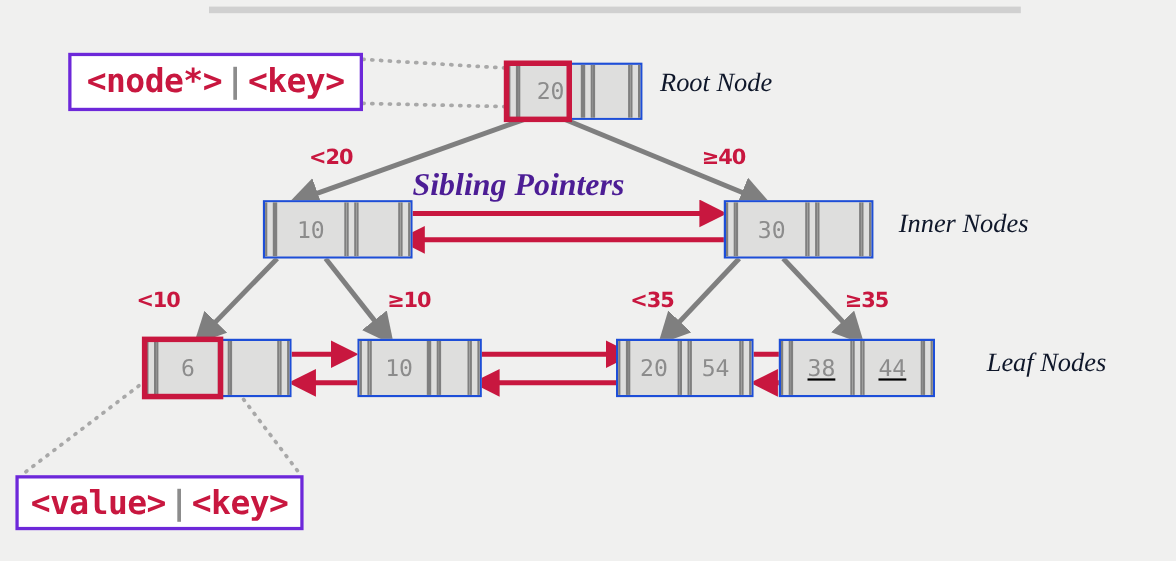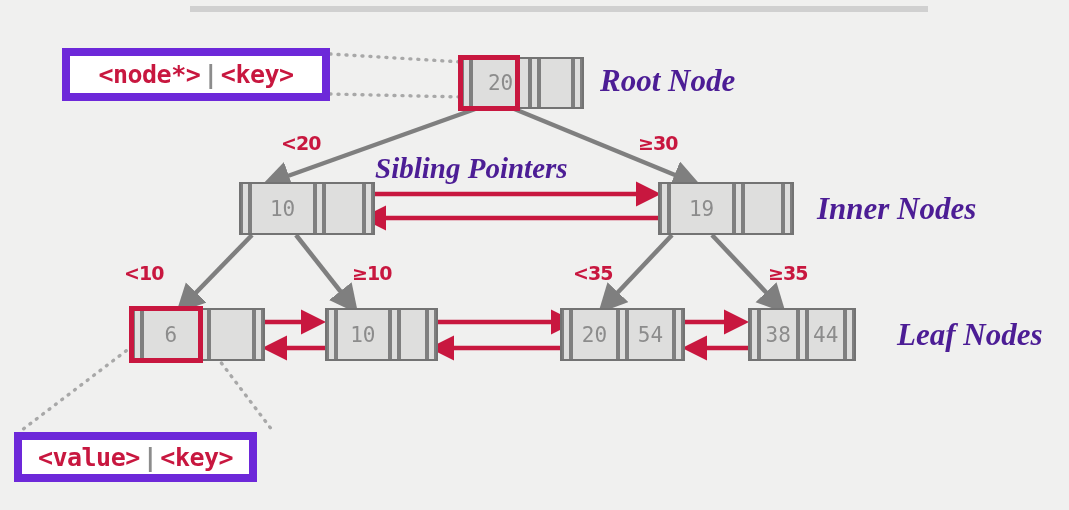--- a/index.html
+++ b/index.html
@@ -21,21 +21,21 @@
     top: 0;
     width: 1069px;
     height: 510px;
   }
 
   
   .node {
     position: absolute;
     display: flex;
     box-sizing: border-box;
-    border: 2px solid #737373;
+    border: 2px solid #1d4ed8;
     background: #dededd;
     z-index: 5;
   }
   .cell {
     box-sizing: border-box;
     display: flex;
     align-items: center;
     justify-content: center;
     font-family: "DejaVu Sans Mono", monospace;
     font-size: 21px;
@@ -58,42 +58,42 @@
     border: 5px solid #c8173f;
     z-index: 7;
     pointer-events: none;
   }
 
   
   .callout {
     position: absolute;
     box-sizing: border-box;
     background: #ffffff;
-    border: 8px solid #6d28d9;
+    border: 3px solid #6d28d9;
     display: flex;
     align-items: center;
     justify-content: center;
     z-index: 8;
     font-family: "DejaVu Sans Mono", monospace;
     font-weight: bold;
-    font-size: 25px;
+    font-size: 30px;
     letter-spacing: -0.5px;
     white-space: nowrap;
   }
   .callout .tok { color: #c8173f; }
   .callout .bar { color: #8c8c8c; padding: 0 3px; }
 
   
   .side-label {
     position: absolute;
     font-family: "Liberation Serif", serif;
-    font-weight: bold;
+    font-weight: normal;
     font-style: italic;
-    font-size: 31px;
-    color: #4c1d95;
+    font-size: 24px;
+    color: #0f172a;
     white-space: nowrap;
     z-index: 6;
   }
   .edge-label {
     position: absolute;
     font-family: "DejaVu Sans", sans-serif;
     font-weight: bold;
     font-size: 19px;
     color: #c8173f;
     white-space: nowrap;
@@ -181,35 +181,35 @@
 
   <div class="side-label" style="left:600px; top:63px;">Root Node</div>
 
   <div class="callout" style="left:62px; top:48px; width:268px; height:53px;">
     <span class="tok">&lt;node*&gt;</span>
     <span class="bar">|</span>
     <span class="tok">&lt;key&gt;</span>
   </div>
 
   <div class="edge-label" style="left:281px; top:132px;">&lt;20</div>
-  <div class="edge-label" style="left:638px; top:132px;">≥30</div>
+  <div class="edge-label" style="left:638px; top:132px;">≥40</div>
 
   <div class="sibling-title" style="left:375px; top:152px;">Sibling Pointers</div>
 
   <div class="node" style="left:239px; top:182px; width:136px; height:53px;">
     <div class="cell ptr"></div>
     <div class="cell key">10</div>
     <div class="cell ptr"></div>
     <div class="cell key"></div>
     <div class="cell ptr"></div>
   </div>
 
   <div class="node" style="left:658px; top:182px; width:136px; height:53px;">
     <div class="cell ptr"></div>
-    <div class="cell key">19</div>
+    <div class="cell key">30</div>
     <div class="cell ptr"></div>
     <div class="cell key"></div>
     <div class="cell ptr"></div>
   </div>
 
   <div class="side-label" style="left:817px; top:191px;">Inner Nodes</div>
 
   <div class="edge-label" style="left:124px; top:262px;">&lt;10</div>
   <div class="edge-label" style="left:352px; top:262px;">≥10</div>
   <div class="edge-label" style="left:573px; top:262px;">&lt;35</div>
@@ -233,29 +233,29 @@
   </div>
 
   <div class="node" style="left:560px; top:308px; width:125px; height:53px;">
     <div class="cell ptr"></div>
     <div class="cell key">20</div>
     <div class="cell ptr"></div>
     <div class="cell key">54</div>
     <div class="cell ptr"></div>
   </div>
 
-  <div class="node" style="left:748px; top:308px; width:108px; height:53px;">
+  <div class="node" style="left:708px; top:308px; width:142px; height:53px;text-decoration:underline;">
     <div class="cell ptr"></div>
     <div class="cell key">38</div>
     <div class="cell ptr"></div>
     <div class="cell key">44</div>
     <div class="cell ptr"></div>
   </div>
 
   <div class="side-label" style="left:897px; top:317px;">Leaf Nodes</div>
 
-  <div class="callout" style="left:14px; top:432px; width:243px; height:50px;">
+  <div class="callout" style="left:14px; top:432px; width:262px; height:50px;">
     <span class="tok">&lt;value&gt;</span>
     <span class="bar">|</span>
     <span class="tok">&lt;key&gt;</span>
   </div>
 
 </div>
 
 </body></html>

